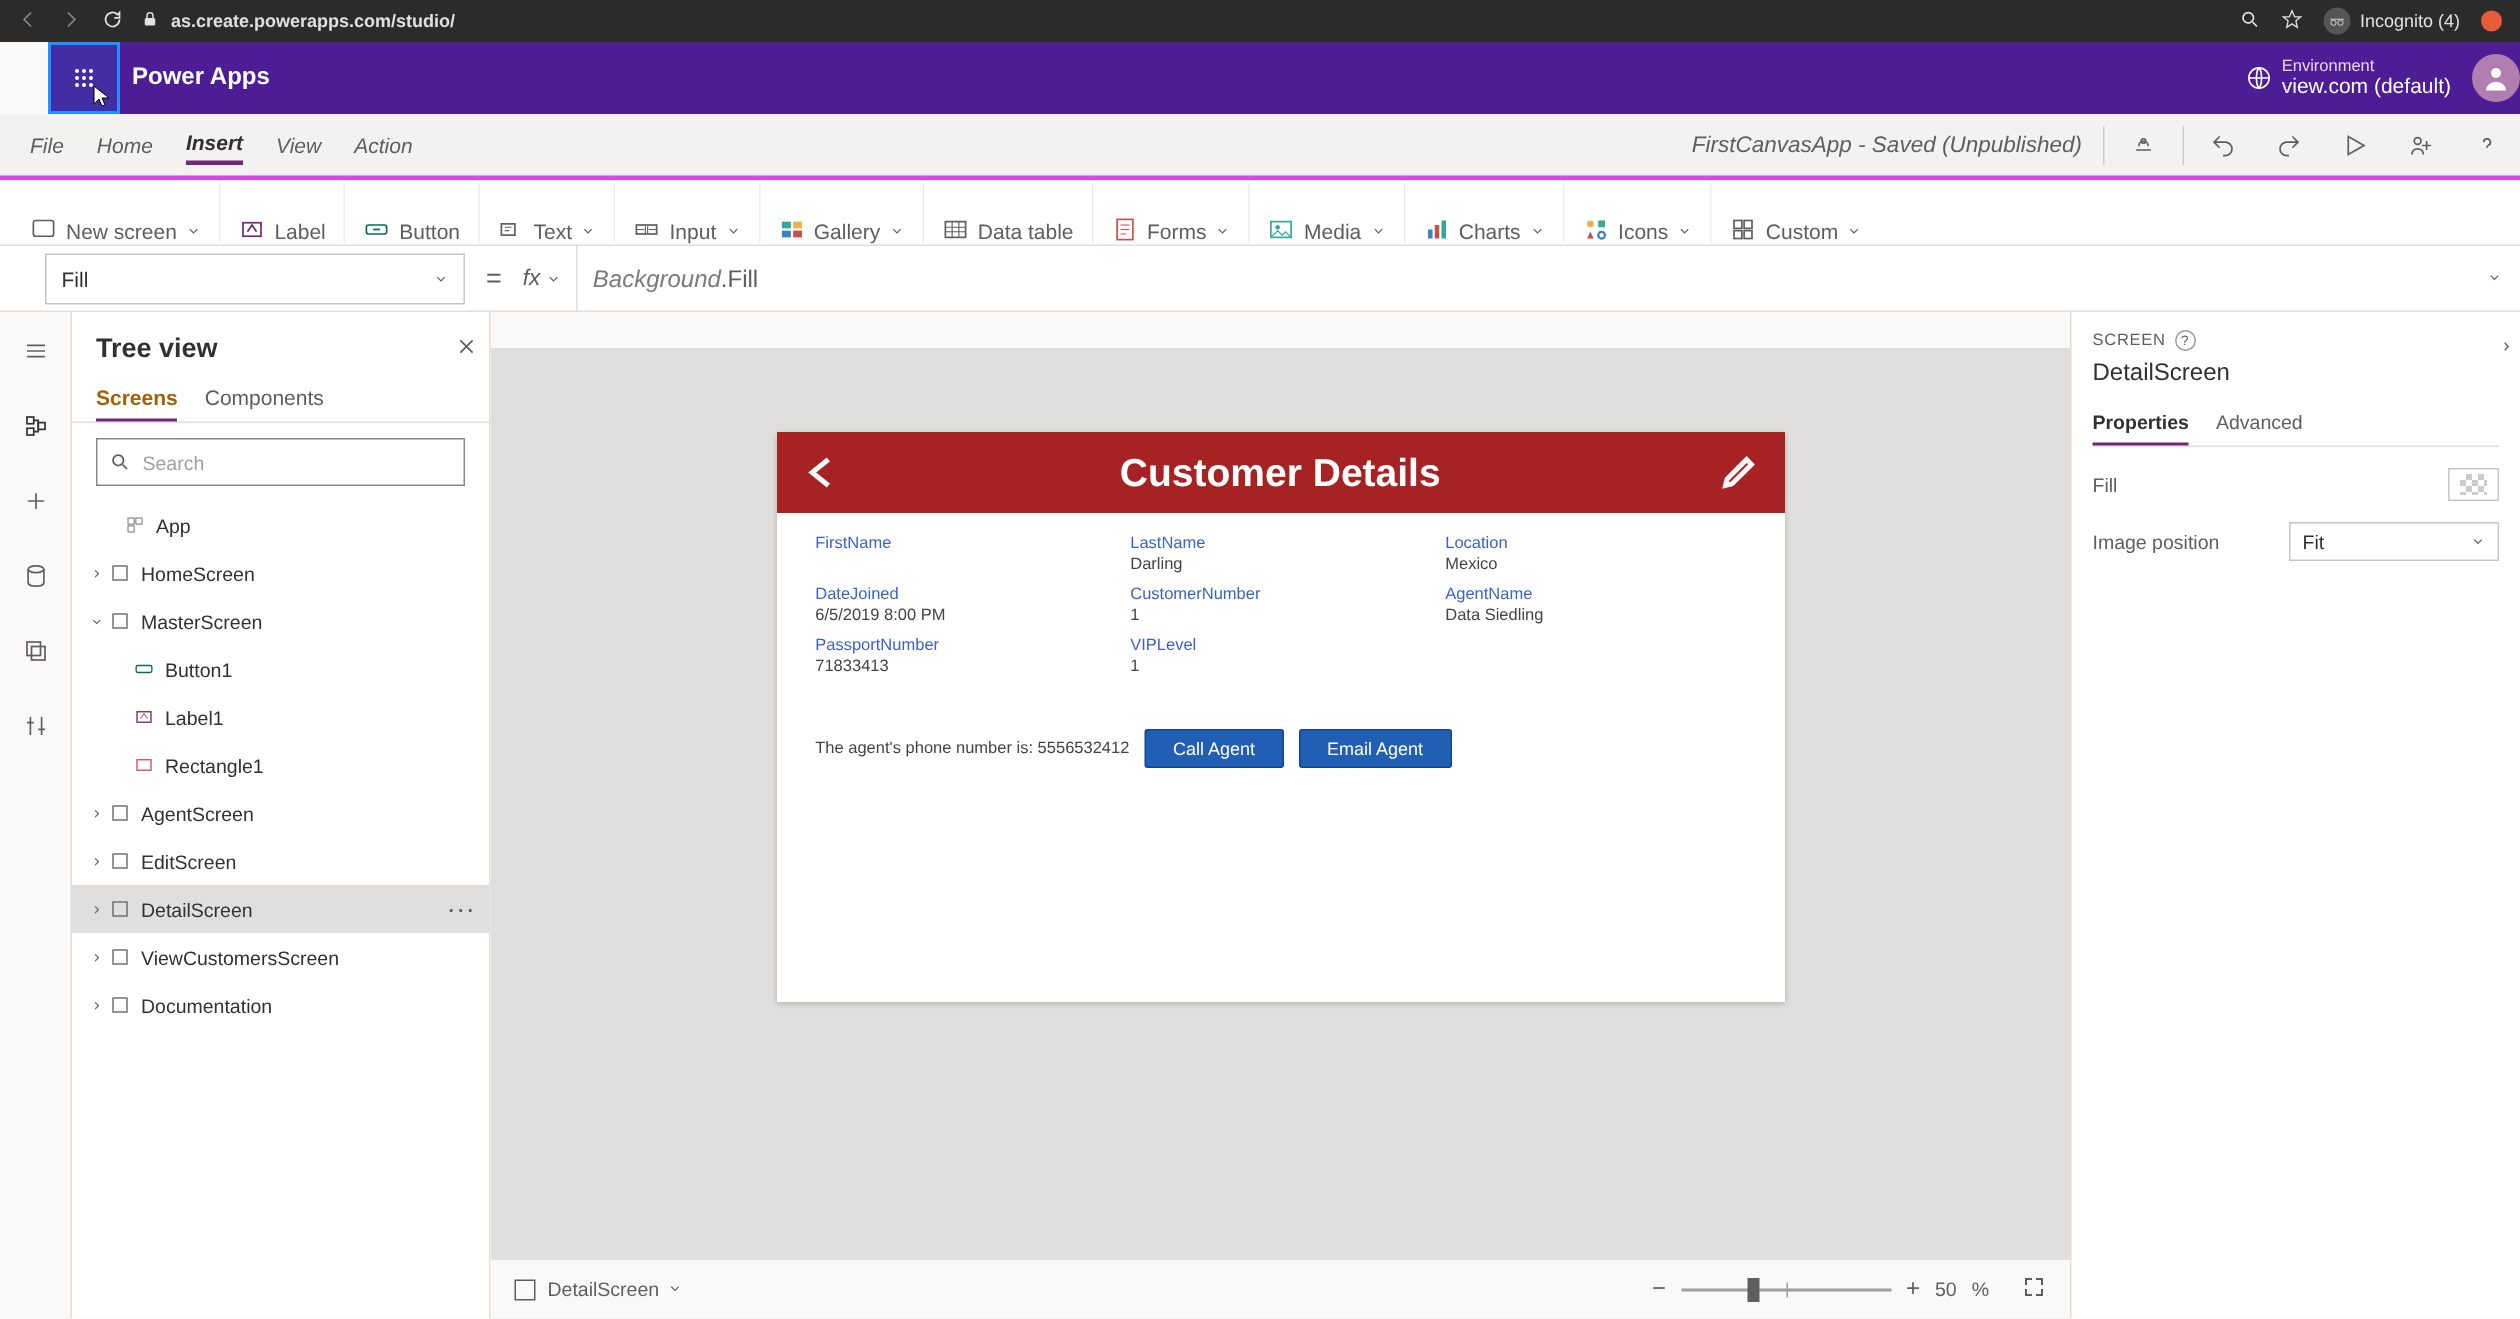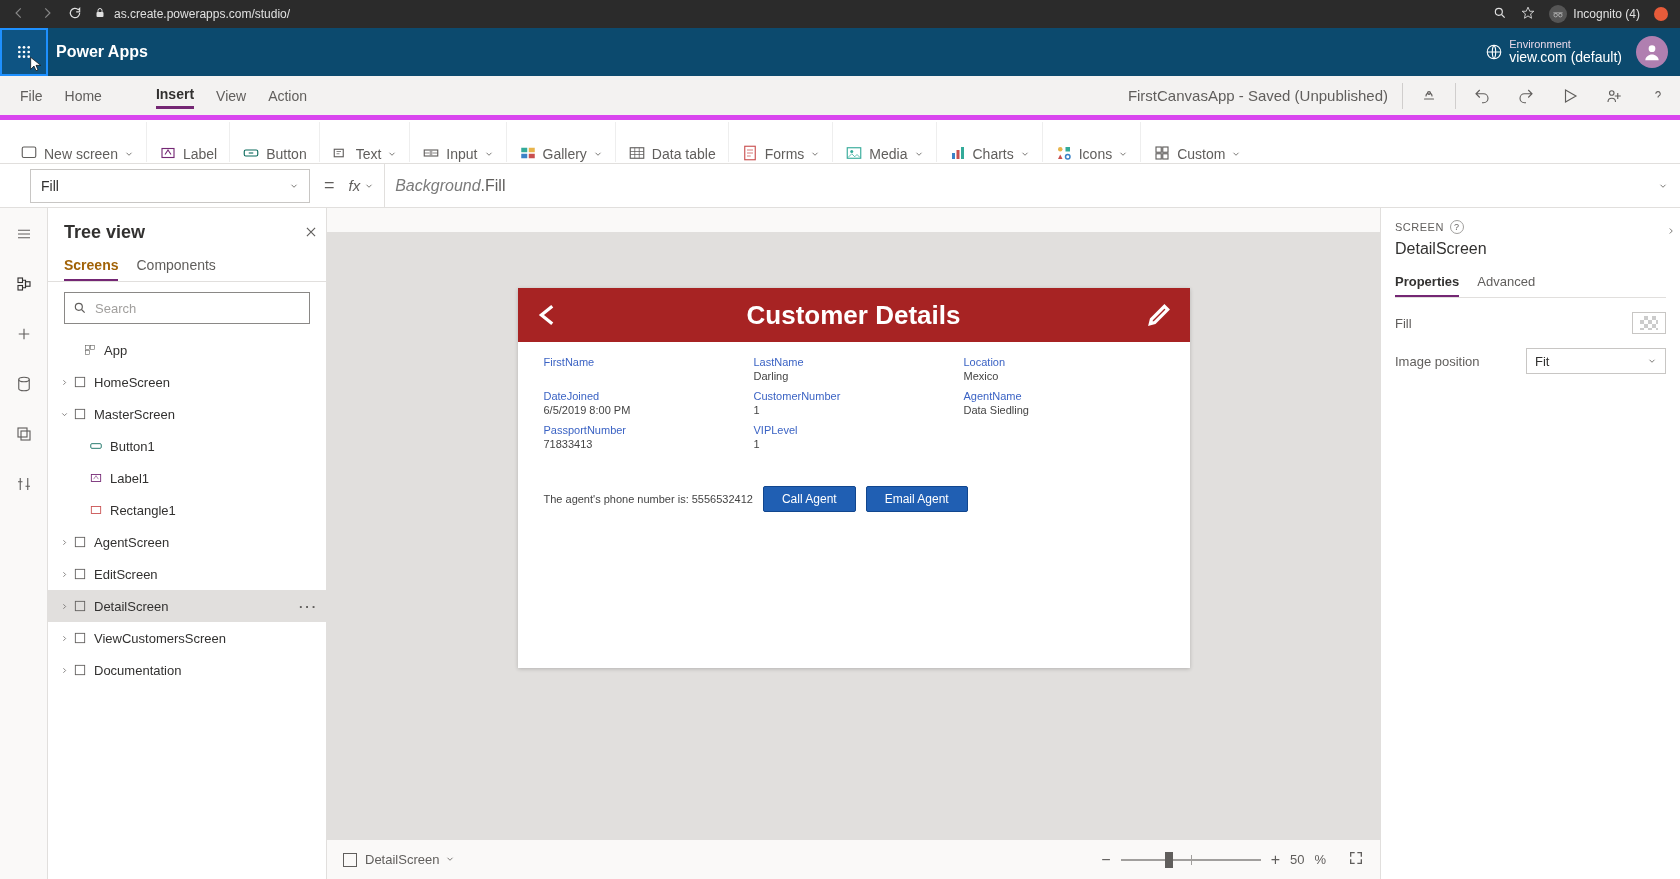--- a/index.html
+++ b/index.html
@@ -3,49 +3,49 @@
 <meta charset="utf-8">
 <style>
   * { box-sizing: border-box; margin: 0; padding: 0; font-family: "Segoe UI", Arial, sans-serif; }
   body { width: 1680px; height: 879px; overflow: hidden; background: #faf9f8; }
   
   
   .browser-chrome { height: 28px; background: #2b2b2b; display: flex; align-items: center; padding: 0 12px; color: #ccc; font-size: 12px; }
   .browser-chrome .nav-icons { display: flex; align-items: center; gap: 14px; }
   .browser-chrome .nav-icons svg { width: 14px; height: 14px; fill: #888; }
   .browser-chrome .nav-icons .active svg { fill: #e0e0e0; }
-  .browser-chrome .url { display:flex; align-items:center; gap:8px; margin-left: 12px; color:#e0e0e0; }
+  .browser-chrome .url { display:flex; align-items:center; gap:8px; margin-left: 12px; color:#e0e0e0;font-weight:bold; }
   .browser-chrome .url .lock svg{ width:12px; height:12px; fill:#e0e0e0;}
   .browser-chrome .spacer { flex: 1; }
   .browser-chrome .right { display:flex; align-items:center; gap:14px; }
   .browser-chrome .right svg {width:14px; height:14px; fill:#e0e0e0;}
   .browser-chrome .incognito { display:flex; align-items:center; gap:6px; color:#e0e0e0;}
   .browser-chrome .incognito .badge{ width:18px;height:18px;border-radius:50%;background:#555;display:flex;align-items:center;justify-content:center;}
   .browser-chrome .dot { width:14px;height:14px;border-radius:50%; background:#e75b3a;}
   
   
-  .app-bar { height: 48px; background: #0c4a6e; display: flex; align-items: center; color: #fff; padding-right:12px;}
+  .app-bar { height: 48px; background: #4c1d95; display: flex; align-items: center; color: #fff; padding-right:0;margin-left:32px;}
   .waffle-wrap { width:48px;height:48px;display:flex;align-items:center;justify-content:center; border:2px solid #1e90ff; background:rgba(30,144,255,.15); position:relative;}
   .waffle-wrap svg { width:16px;height:16px; fill:#fff;}
   .cursor { position:absolute; bottom:2px; right:2px; width:16px; height:16px;}
   .app-title { font-size:16px; font-weight:600; margin-left:8px;}
   .app-bar .spacer{flex:1;}
   .env { display:flex; align-items:center; gap:6px; margin-right:14px;}
   .env svg{width:18px;height:18px;stroke:#fff;fill:none;stroke-width:1.5;}
   .env .env-text { line-height:1.1;}
   .env .env-label{font-size:11px;color:#e9d8e9;}
   .env .env-val{font-size:14px;}
   .avatar-circle{width:32px;height:32px;border-radius:50%;background:#b07fb0;display:flex;align-items:center;justify-content:center;}
   .avatar-circle svg{width:20px;height:20px;fill:#fff;}
 
   
-  .menu-bar { height:44px; background:#f3f2f1; border-bottom:5px solid #d946ef; display:flex; align-items:stretch;}
+  .menu-bar { height:44px; background:#f3f2f1; border-bottom:3px solid #d946ef; display:flex; align-items:stretch;font-style:italic;}
   .menu-bar .menus { display:flex; align-items:center; gap:22px; padding:0 20px; color:#605e5c; font-size:14px;}
   .menu-bar .menus .menu-item { cursor:pointer; padding:4px 0;}
-  .menu-bar .menus .menu-item.active { color:#323130; font-weight:600; border-bottom:3px solid #742774;margin-left:32px;}
+  .menu-bar .menus .menu-item.active { color:#323130; font-weight:600; border-bottom:3px solid #742774;}
   .menu-bar .spacer{flex:1;}
   .menu-bar .app-status{display:flex;align-items:center;color:#605e5c;font-size:15px;padding-right:10px;}
   .menu-bar .icon-group{display:flex;align-items:center;}
   .menu-bar .icon-btn{width:44px;height:44px;display:flex;align-items:center;justify-content:center;cursor:pointer;}
   .menu-bar .icon-btn svg{width:18px;height:18px;stroke:#605e5c;fill:none;stroke-width:1.5;}
   .menu-bar .divider{width:1px;height:26px;background:#d0cecd;margin:0 4px;}
 
   
   .ribbon { height:44px; background:#fff; border-bottom:1px solid #e1dfdd; display:flex; align-items:center; padding:0 8px; font-size:14px; color:#605e5c;}
   .ribbon .rgrp { display:flex; align-items:flex-end; gap:6px; padding:0 12px; height:40px; border-right:1px solid #eee; cursor:pointer;}

